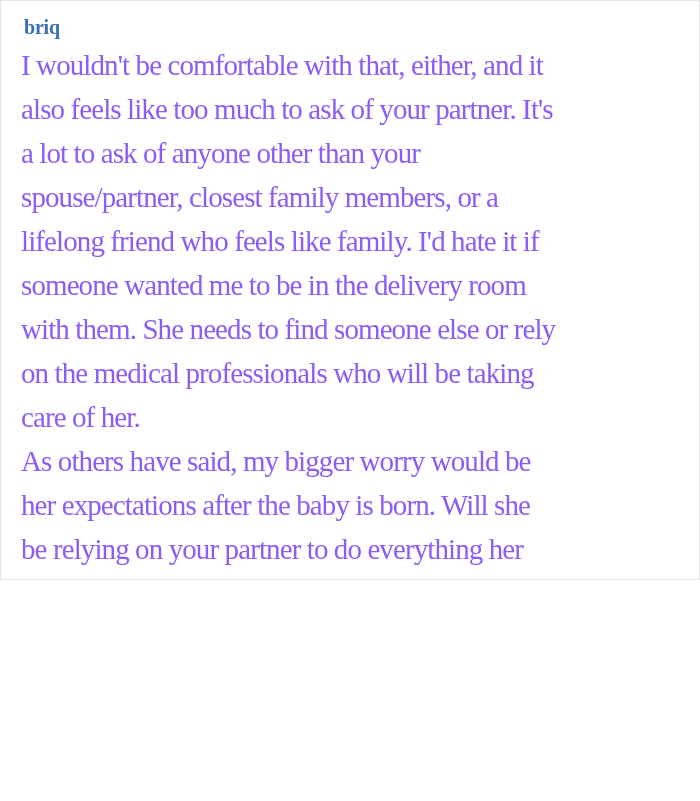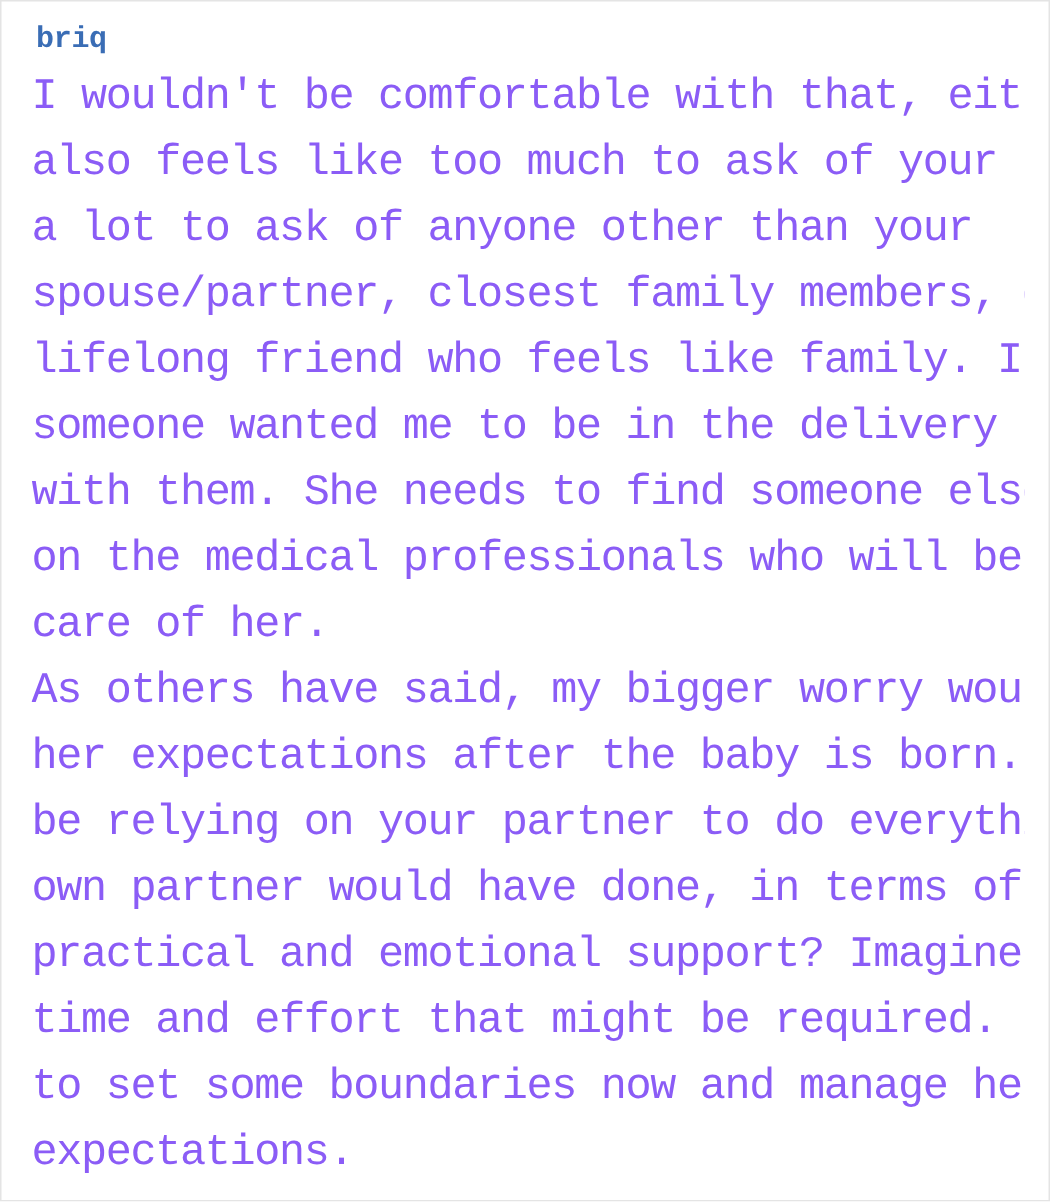--- a/index.html
+++ b/index.html
@@ -3,25 +3,25 @@
 <meta charset="utf-8">
 <style>
   html, body {
     margin: 0;
     padding: 0;
     background: #ffffff;
   }
   .comment-card {
     box-sizing: border-box;
     width: 700px;
-    height: 801px;
+    height: 580px;
     background: #ffffff;
     border: 1px solid #e4e4e4;
     overflow: hidden;
-    font-family: Liberation Mono, monospace;
+    font-family: Liberation Serif, serif;
     padding: 13px 16px 0 20px;
   }
   .username {
     display: inline-block;
     color: #3a6db5;
     font-size: 20px;
     font-weight: bold;
     letter-spacing: -0.2px;
     line-height: 26px;
     margin-left: 3px;

